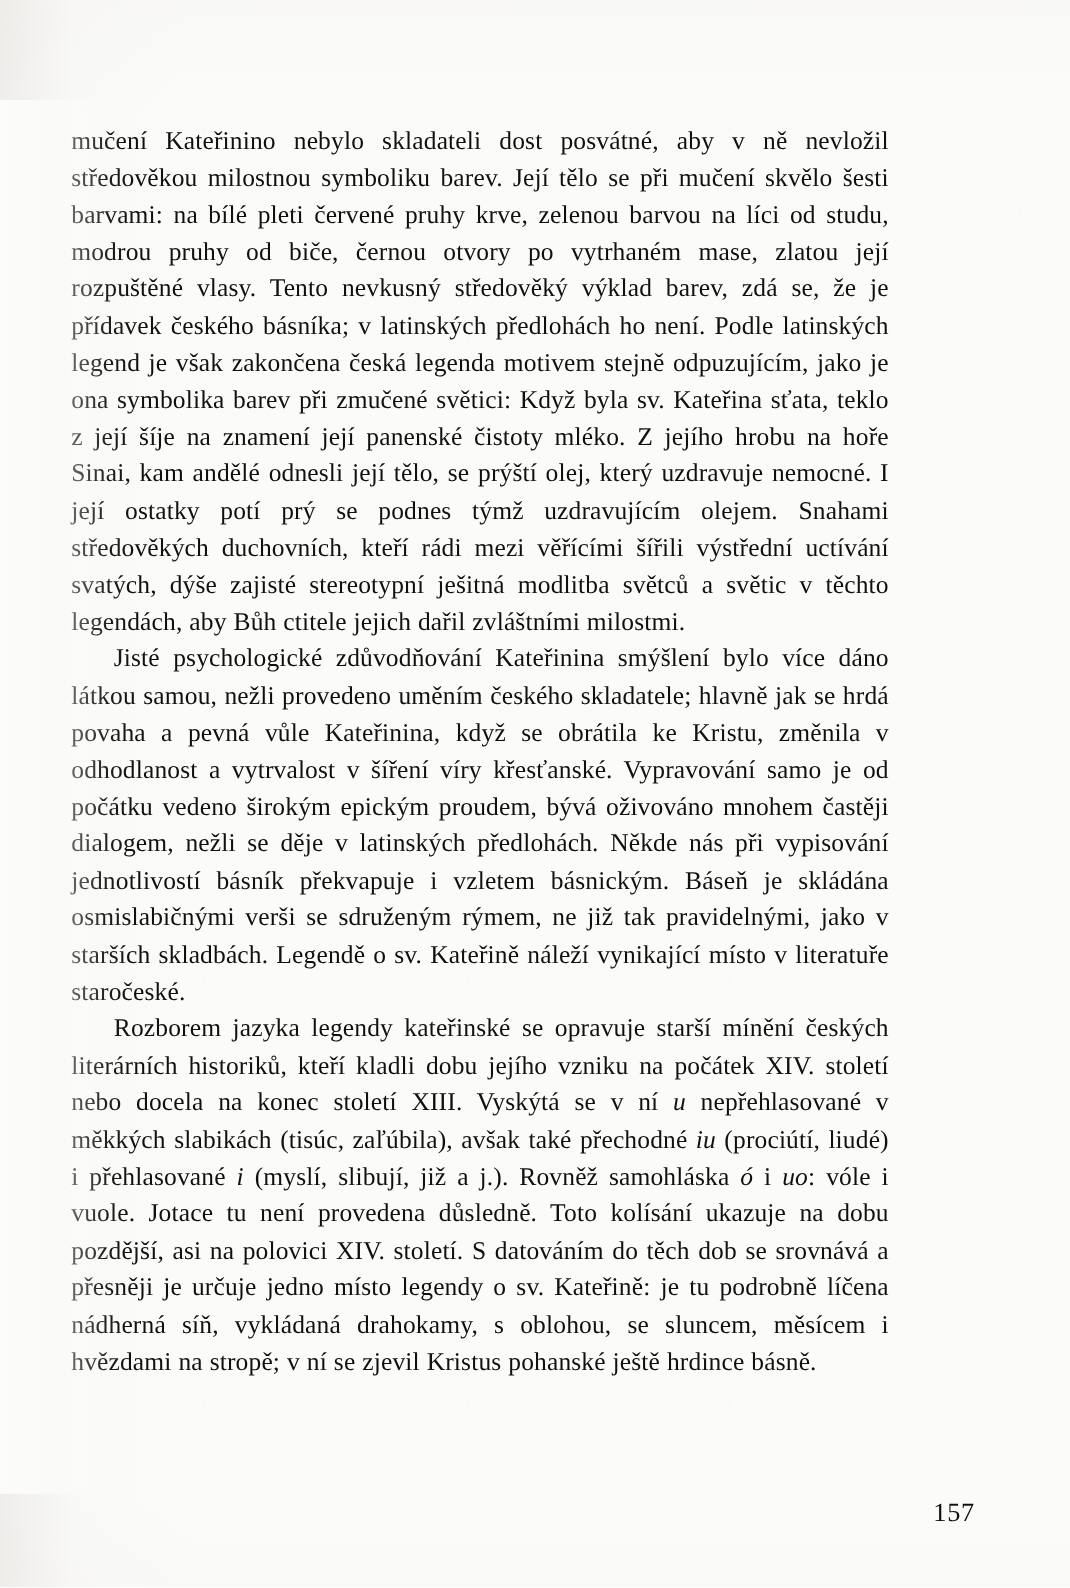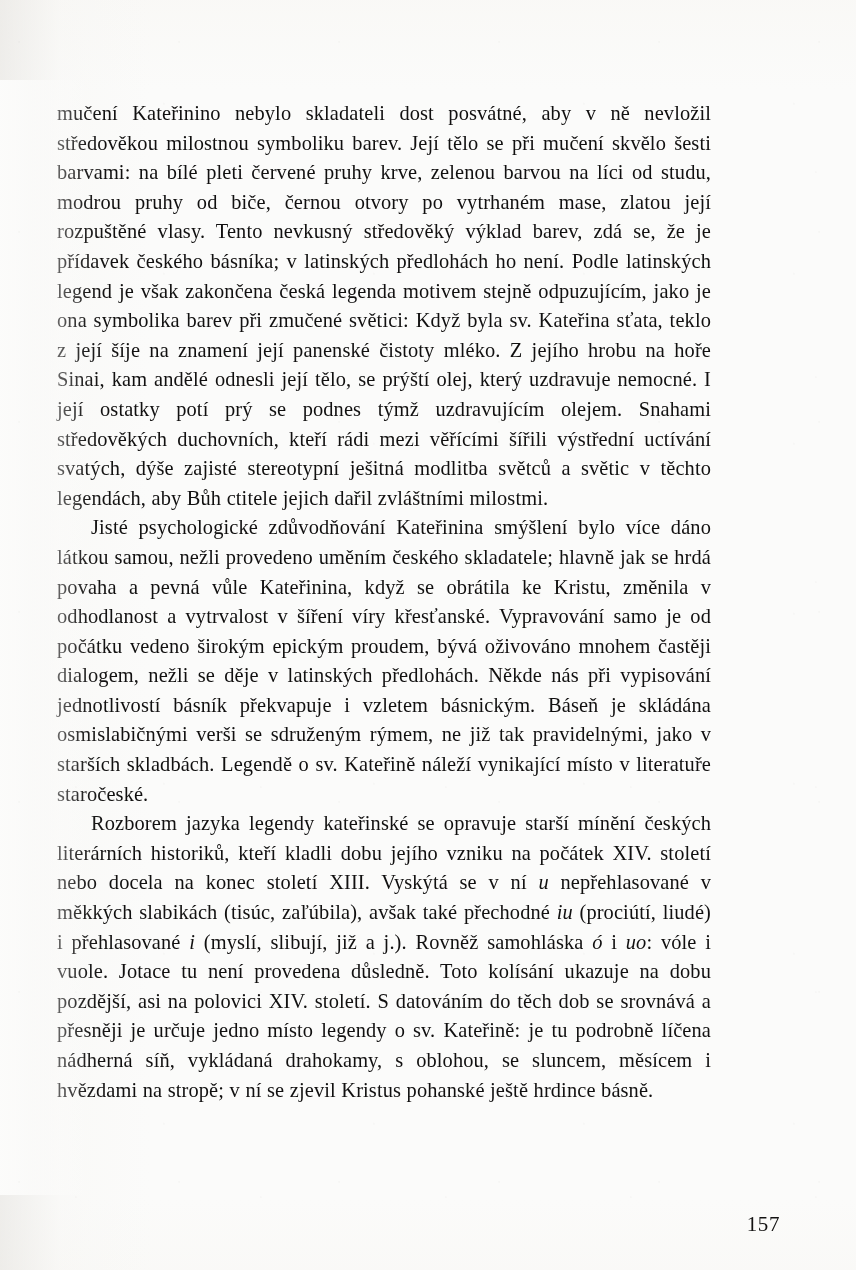--- a/index.html
+++ b/index.html
@@ -63,21 +63,21 @@
         rgba(253,253,252,0.82) 18px,
         rgba(253,253,252,0.60) 40px,
         rgba(253,253,252,0.30) 62px,
         rgba(253,253,252,0.06) 86px,
         rgba(253,253,252,0) 108px);
     pointer-events: none;
   }
   .folio {
     position: absolute;
     right: 76px;
-    bottom: 35px;
+    bottom: 49px;
     font-size: 21px;
     line-height: 1;
     color: #121111;
     letter-spacing: 0.6px;
   }
   
   .speckle {
     position: absolute;
     inset: 0;
     pointer-events: none;

